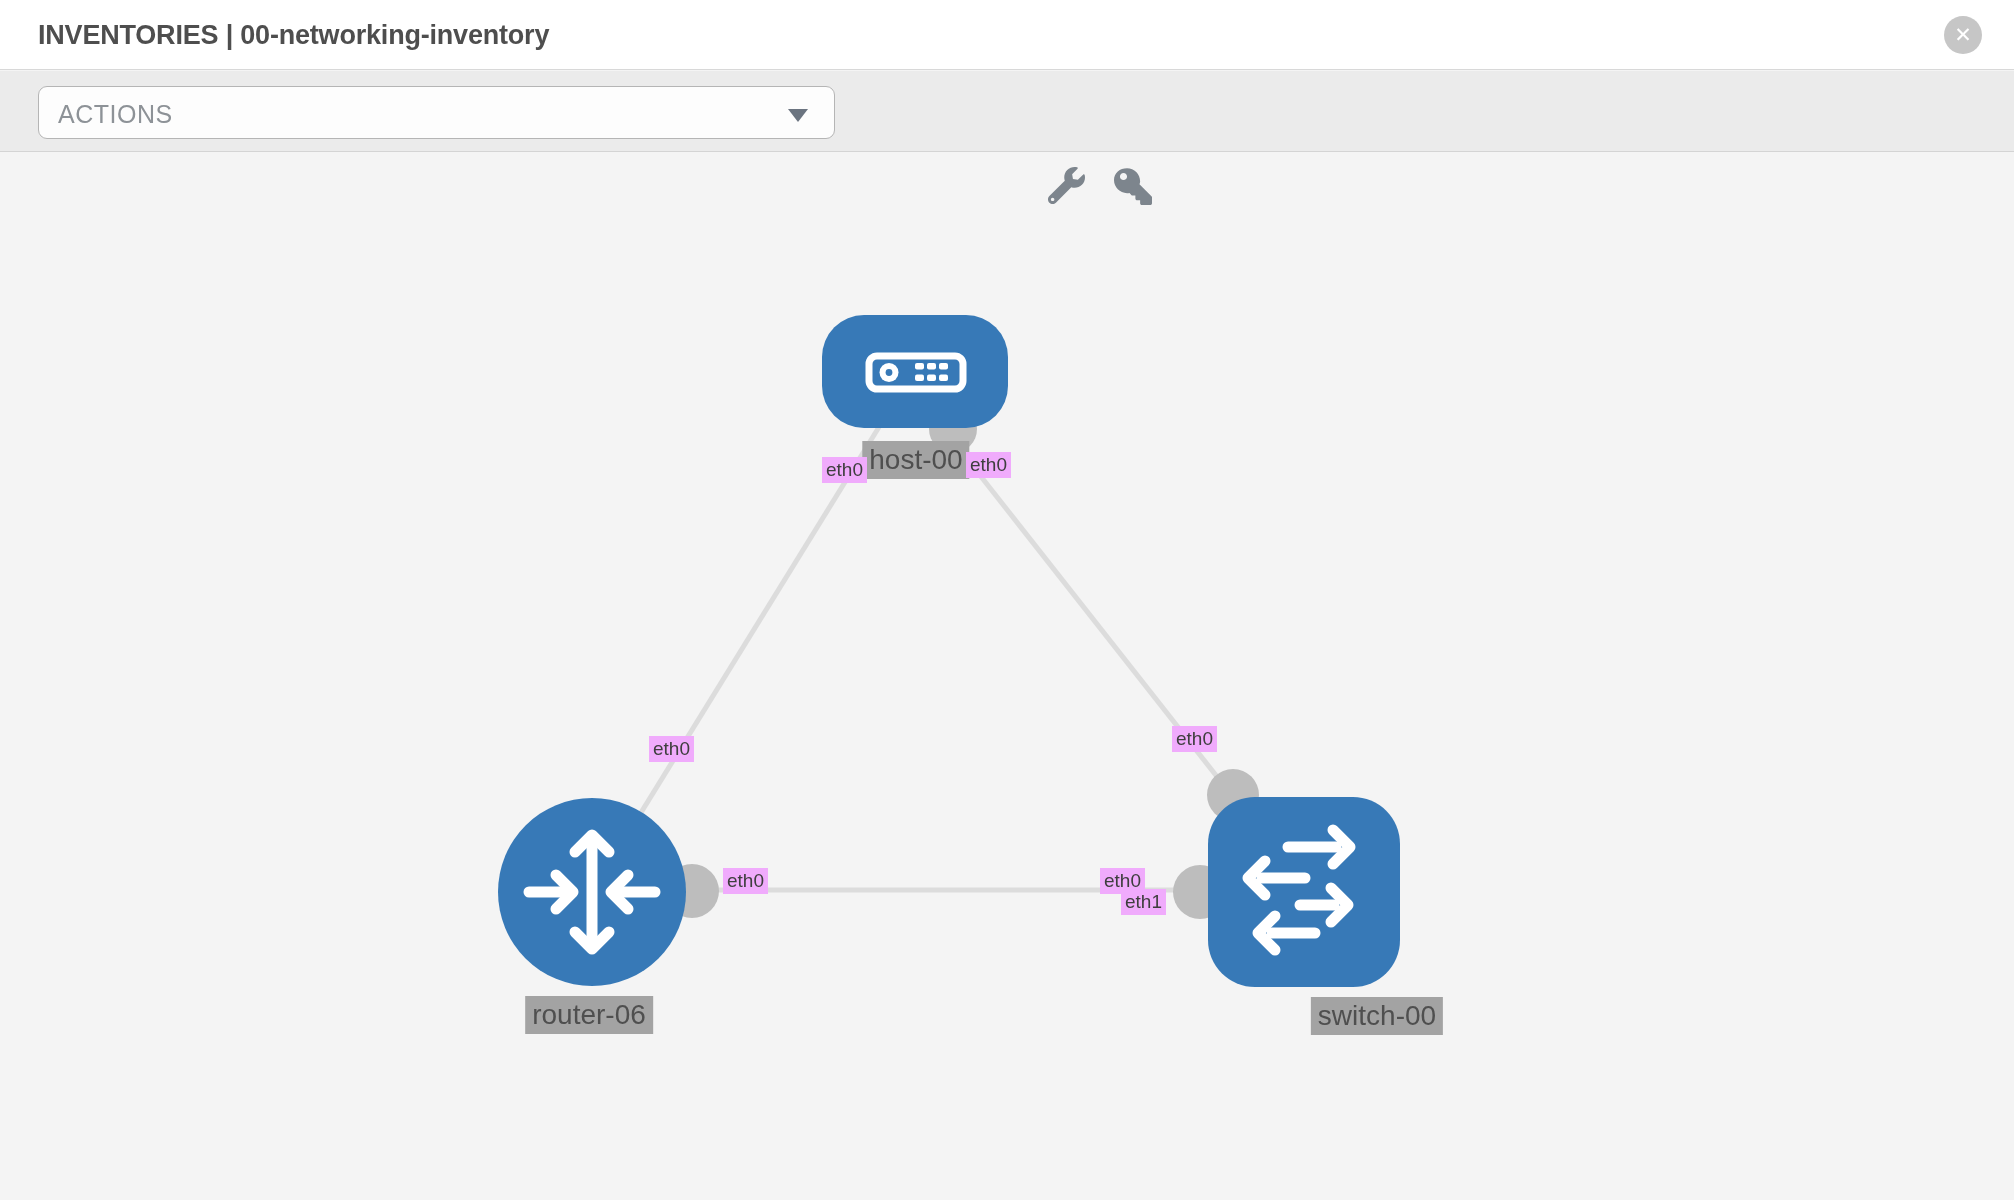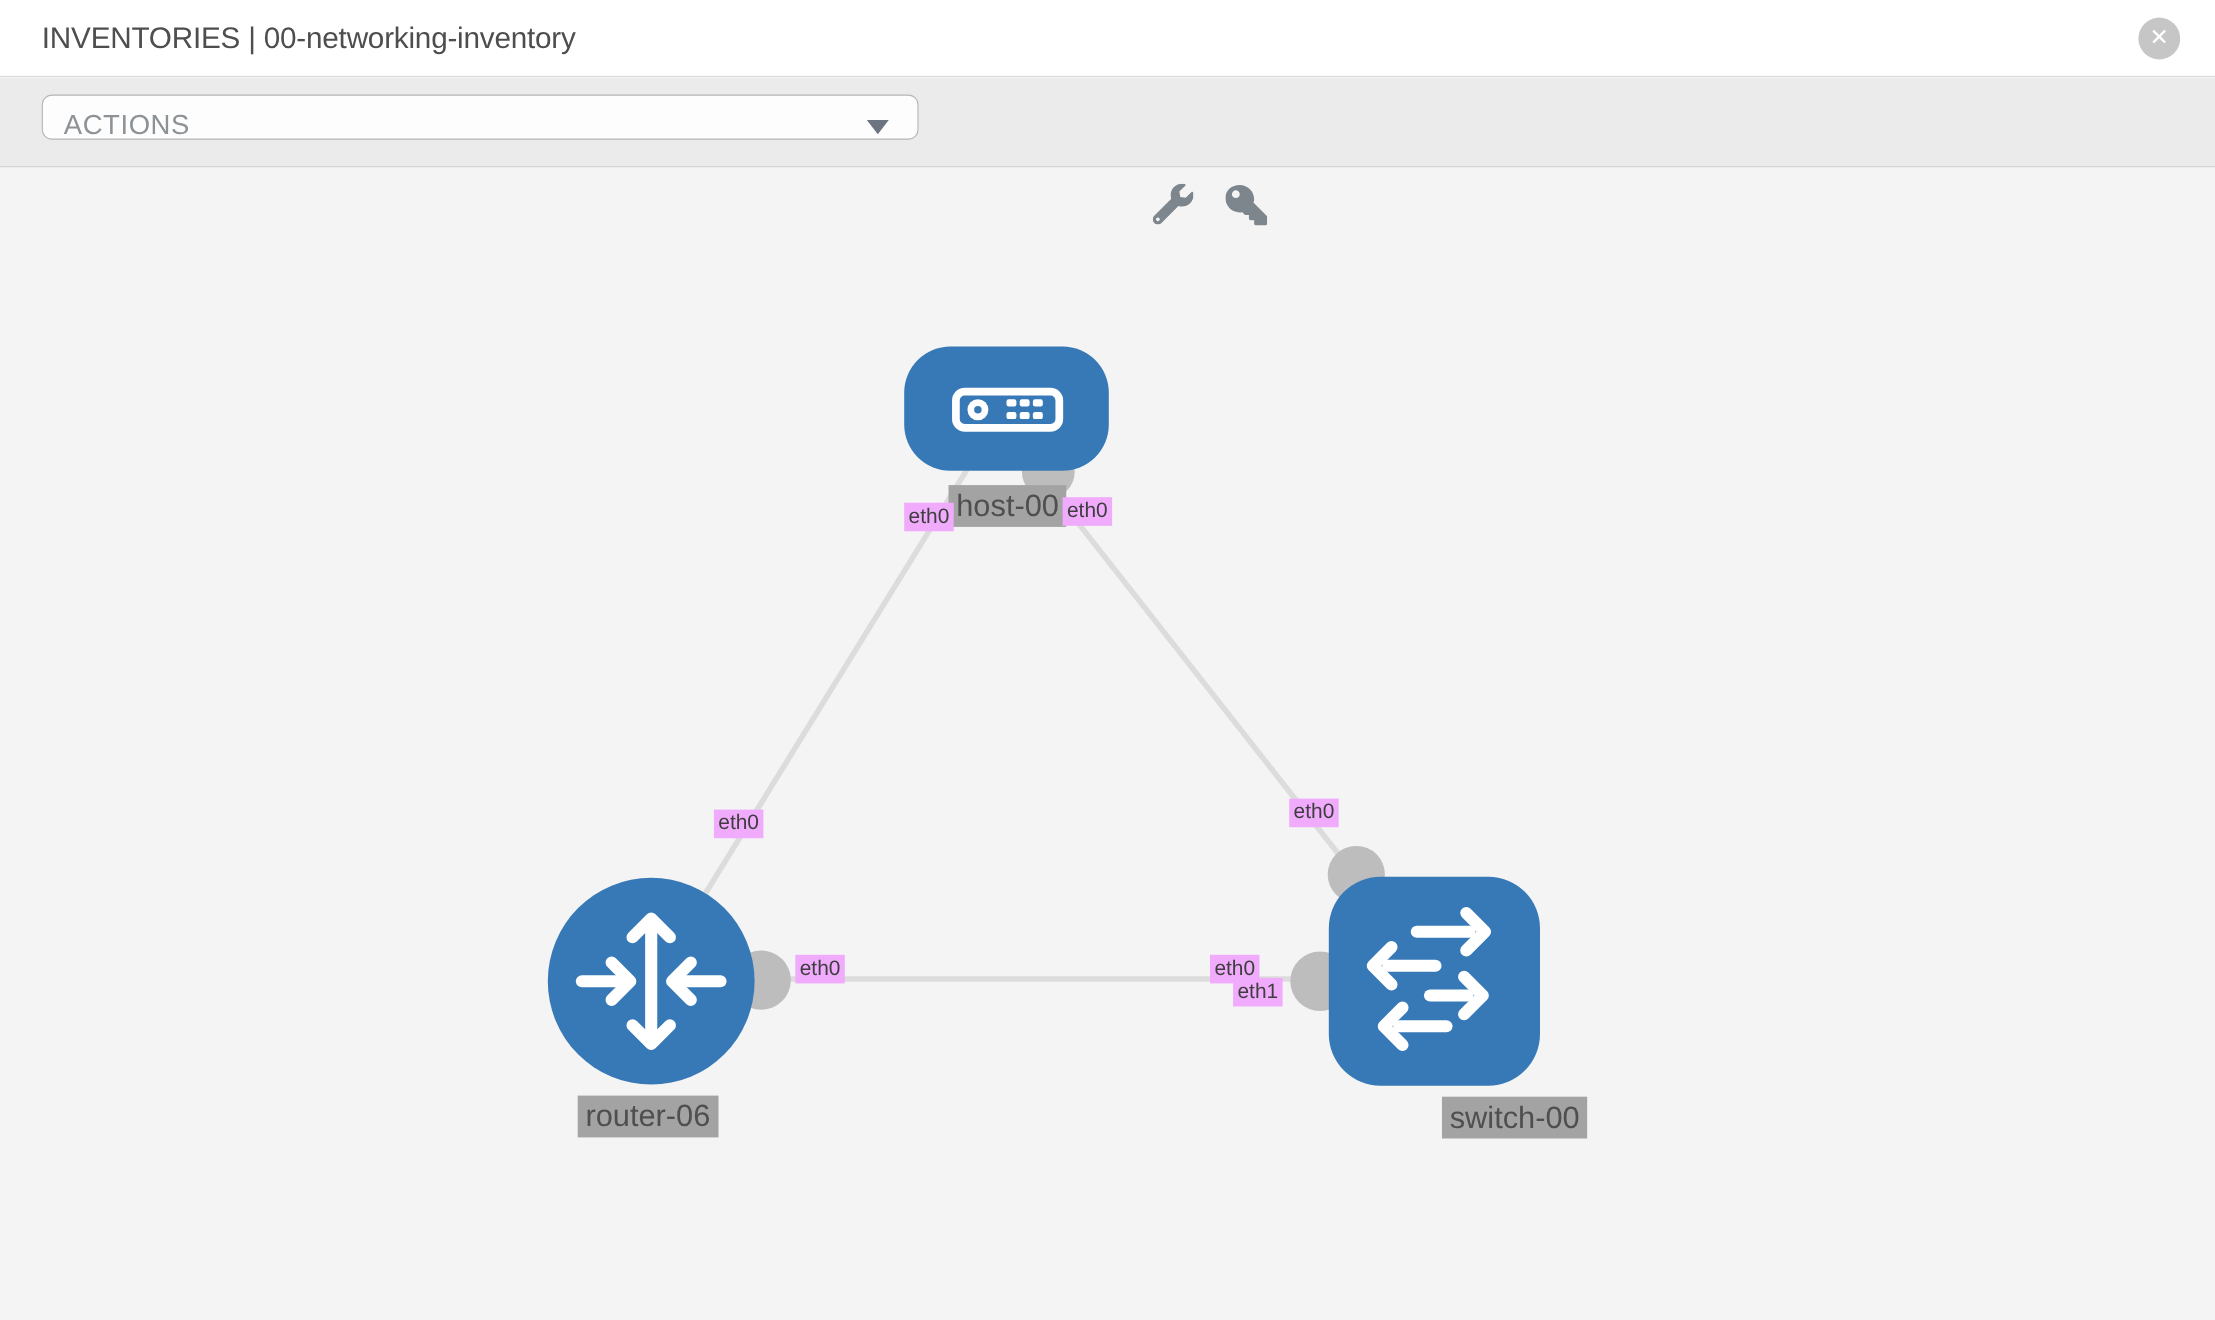--- a/index.html
+++ b/index.html
@@ -3,29 +3,29 @@
 <meta charset="utf-8">
 <style>
   * { margin:0; padding:0; box-sizing:border-box; }
   html,body { width:2014px; height:1200px; overflow:hidden;
     font-family:"Liberation Sans","DejaVu Sans",sans-serif; background:#f4f4f4; }
 
   
   .app-header { position:absolute; left:0; top:0; width:2014px; height:70px;
     background:#ffffff; border-bottom:1px solid #d8d8d8; z-index:20; }
   .app-title { position:absolute; left:38px; top:0; line-height:70px;
-    font-size:27px; font-weight:400; color:#4e4e4e; letter-spacing:-0.2px; }
+    font-size:27px; font-weight:700; color:#4e4e4e; letter-spacing:-0.2px; }
   .close-btn { position:absolute; right:32px; top:16px; width:38px; height:38px;
     border-radius:50%; background:#c6c6c6; color:#ffffff; font-size:21px; font-weight:700;
     text-align:center; line-height:38px; cursor:pointer; }
 
   
   .toolbar { position:absolute; left:0; top:71px; width:2014px; height:81px;
     background:#ebebeb; border-bottom:1px solid #d4d4d4; z-index:20; }
-  .select-box { position:absolute; top:15px; height:41px; background:#fdfdfd;
+  .select-box { position:absolute; top:15px; height:53px; background:#fdfdfd;
     border:1px solid #b5b5b5; border-radius:9px;text-decoration:underline; }
   .select-label { position:absolute; left:19px; top:0; line-height:55px;
     font-size:25px; color:#8d9297; letter-spacing:0.5px; }
   .chevron-down { position:absolute; right:26px; top:22px; width:0; height:0;
     border-left:10px solid transparent; border-right:10px solid transparent;
     border-top:13px solid #6b7480; }
   .tool-icon { position:absolute; top:96px; }
 
   
   .canvas { position:absolute; left:0; top:153px; width:2014px; height:1047px;

